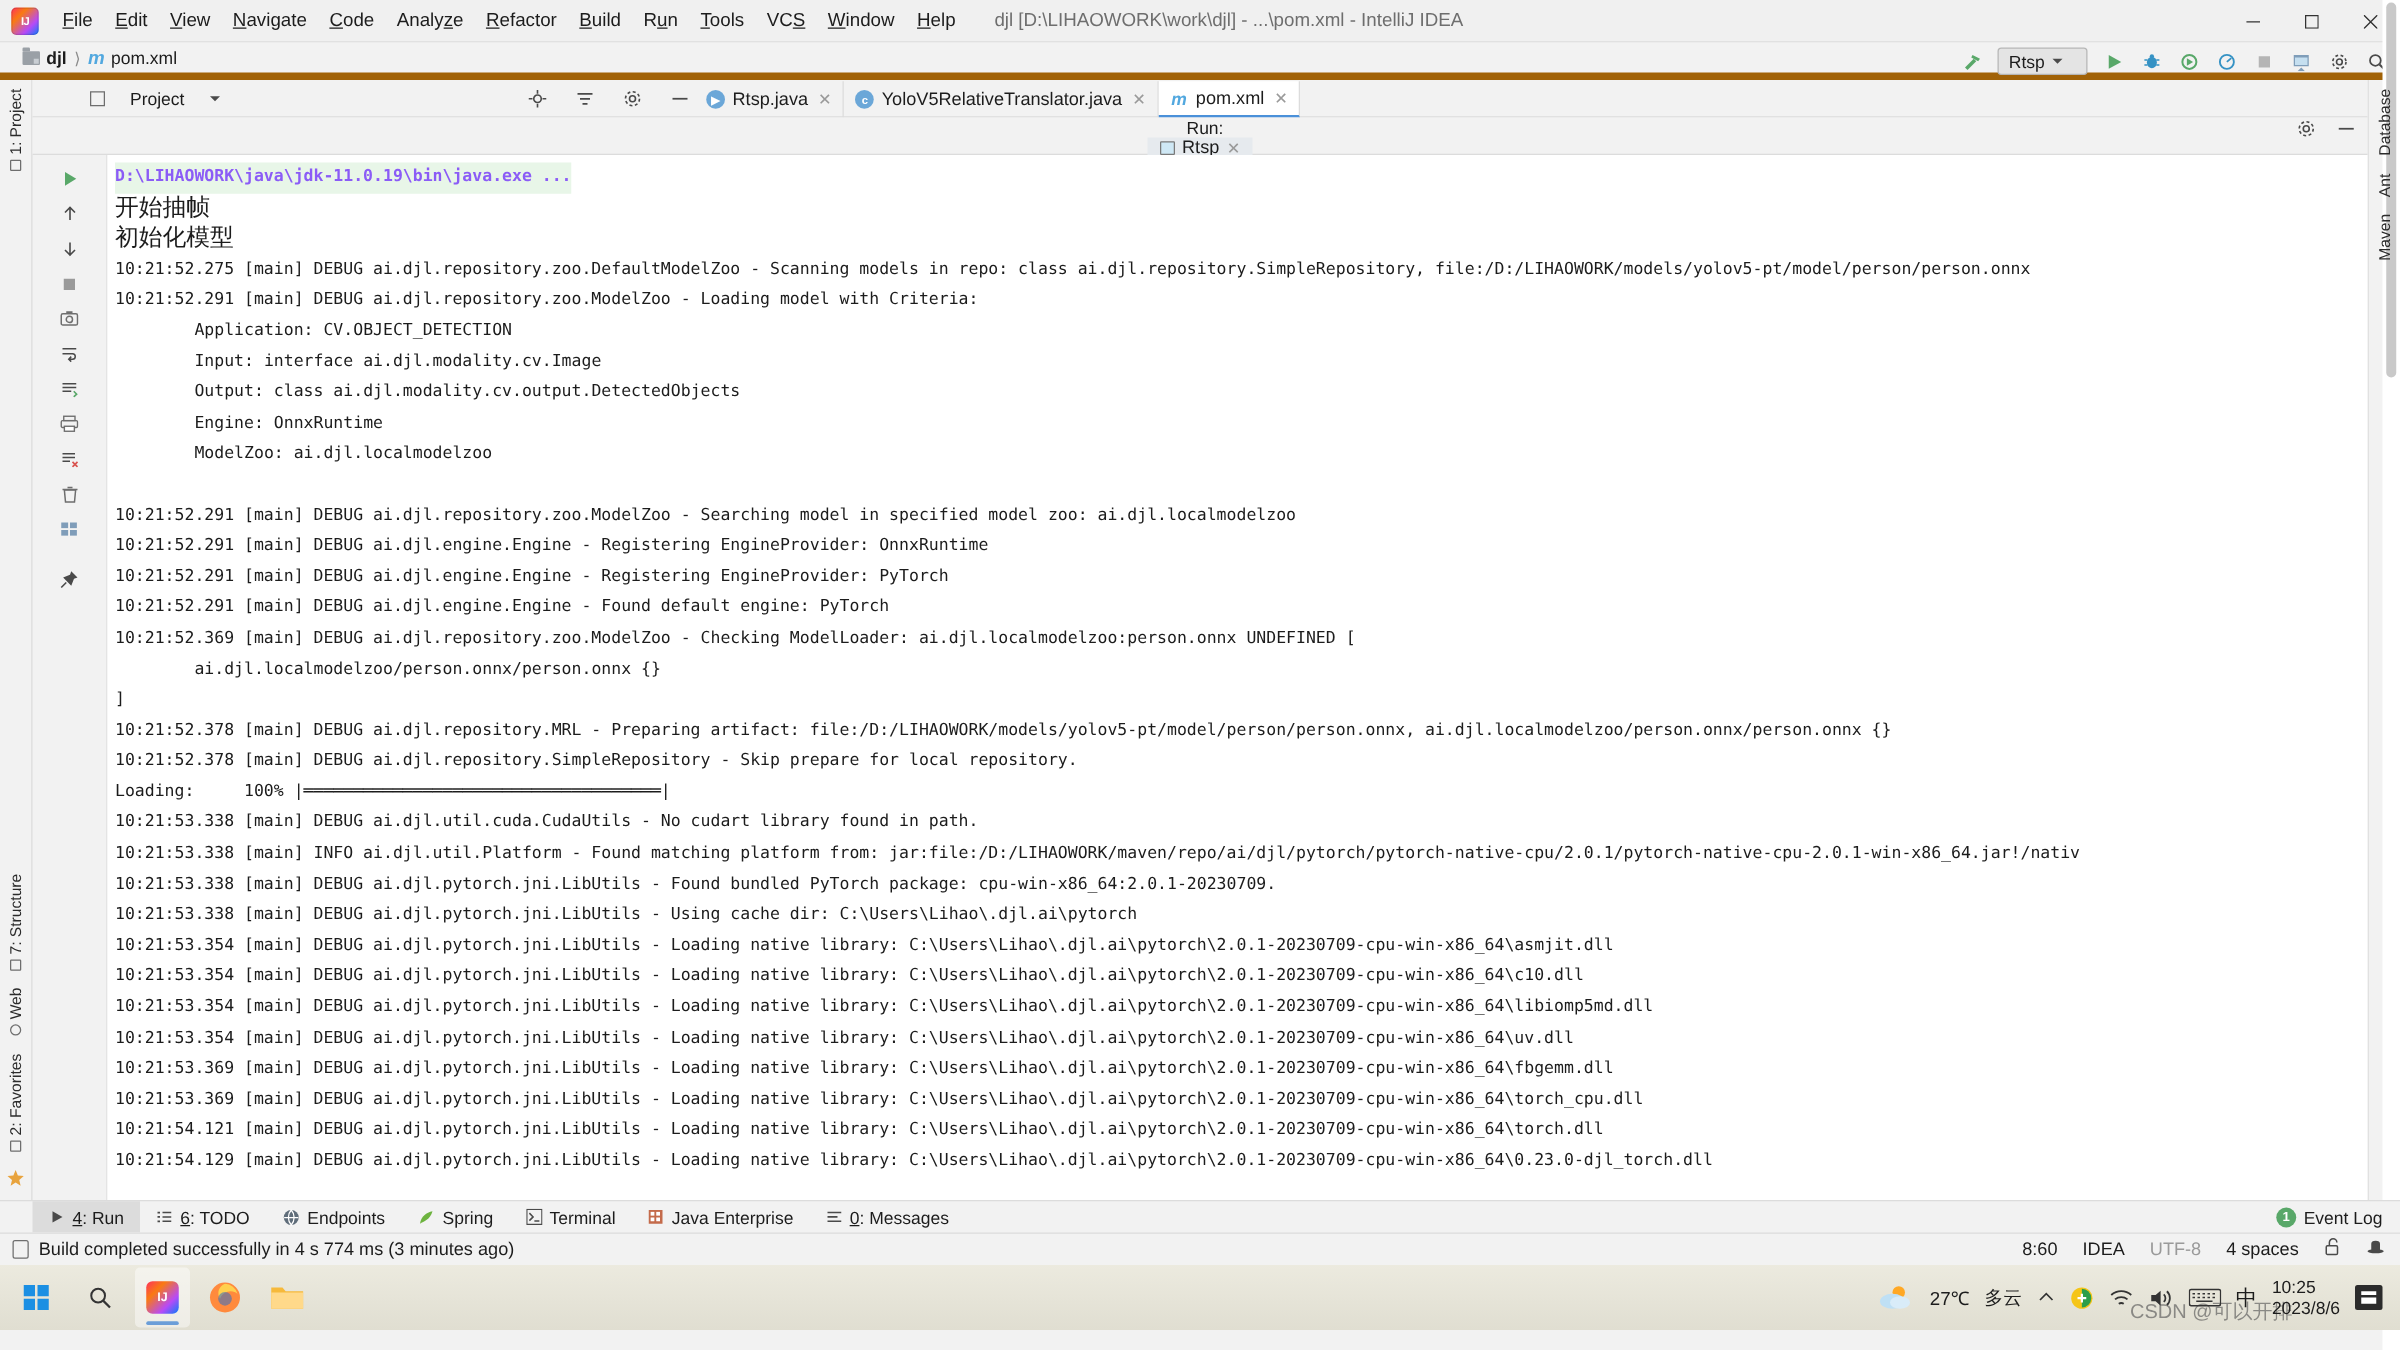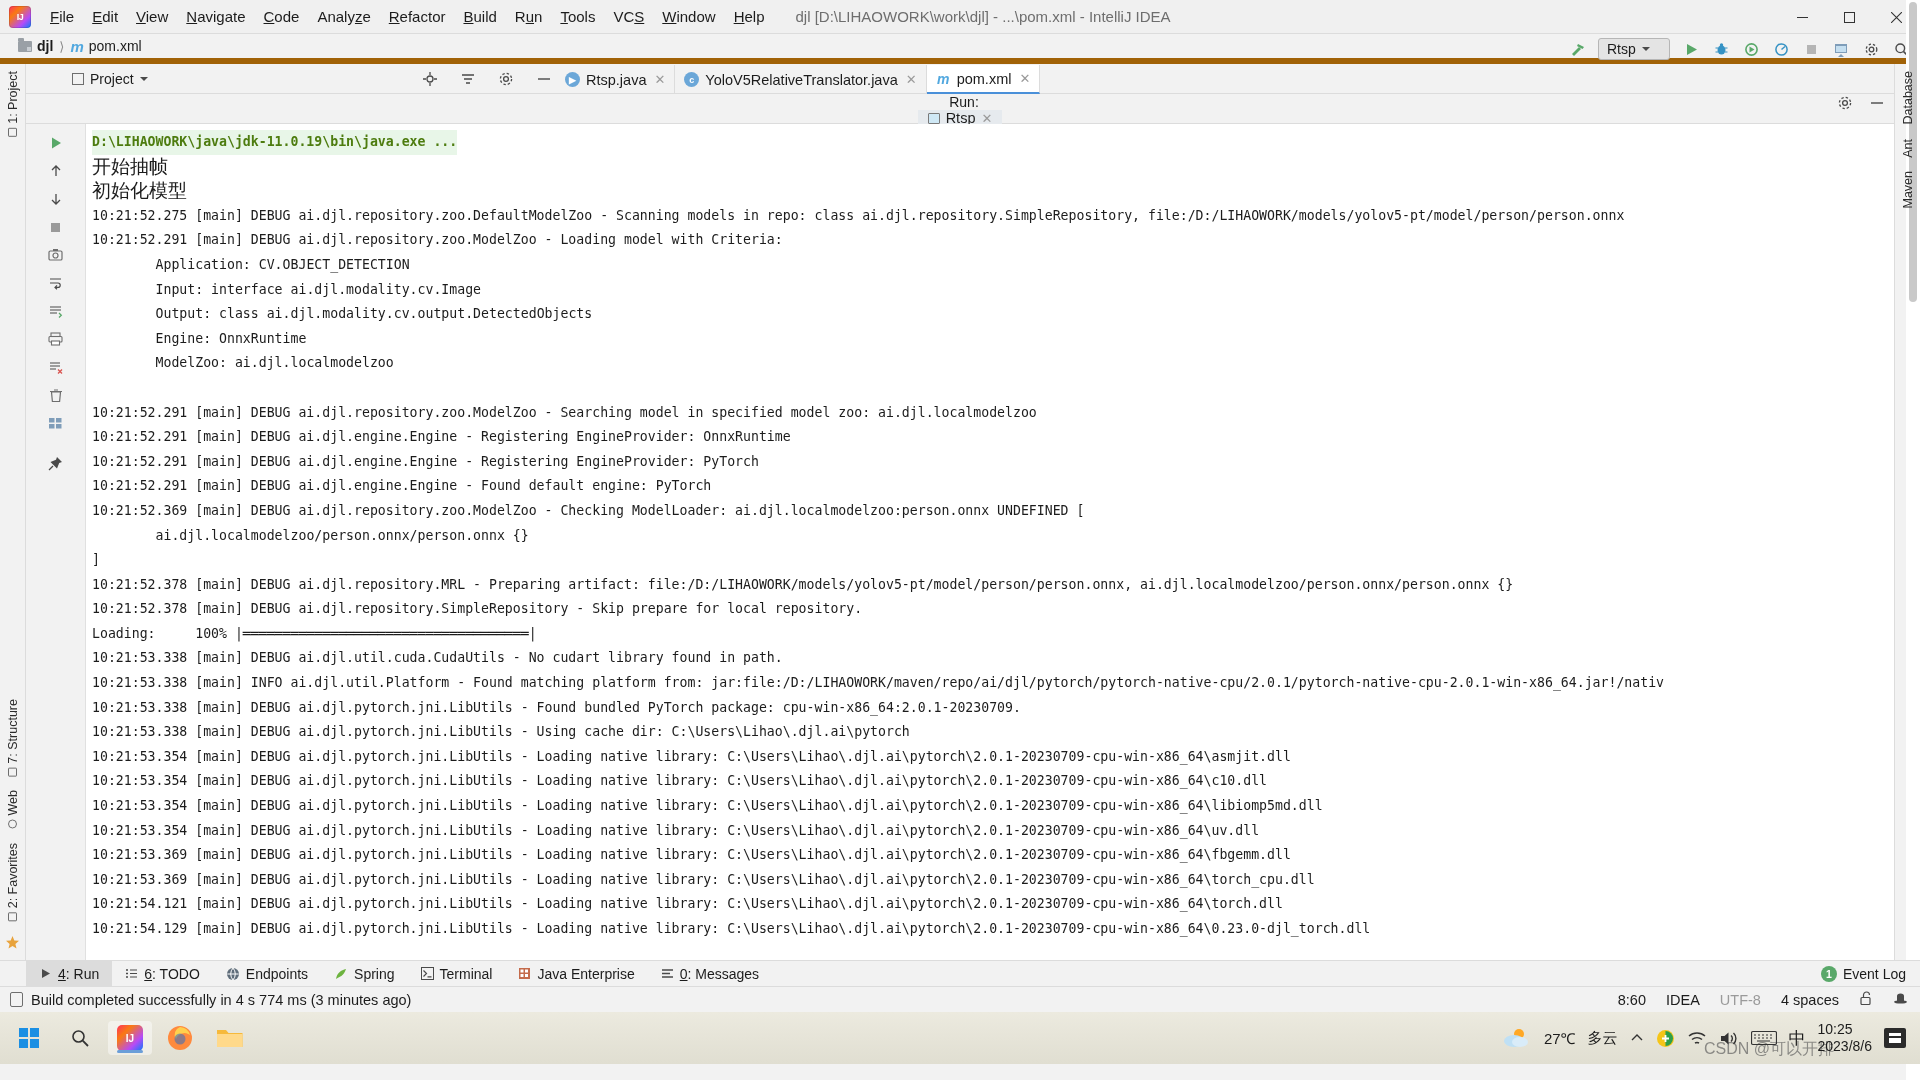--- a/index.html
+++ b/index.html
@@ -87,21 +87,21 @@
   .rail-ic { width:18px;height:18px;margin:5px 0; display:flex;align-items:center;justify-content:center;font-size:13px;color:#4a4a4a;}
 
   #rightrail { width:26px; background:#f2f2f2; border-left:1px solid #dcdcdc;
     display:flex; flex-direction:column; align-items:center; }
 
   #center { flex:1; display:flex; flex-direction:column; min-width:0; }
   #tool-header {
     display:flex; align-items:center; height:30px; border-bottom:1px solid #dcdcdc;
     background:#f2f2f2; padding-left:26px; gap:8px; font-size:14px; position:relative;
   }
-  .proj-label { display:flex; align-items:center; gap:6px;padding-left:20px; }
+  .proj-label { display:flex; align-items:center; gap:20px;padding-left:20px; }
   .th-ic { width:18px; height:18px; display:flex; align-items:center; justify-content:center; color:#4a4a4a; }
   .etab {
     display:flex; align-items:center; gap:6px; height:29px; padding:0 9px;
     font-size:14.5px; border-right:1px solid #dcdcdc; white-space:nowrap; color:#1c1c1c;
   }
   .etab.active { background:#fff; border-bottom:2px solid #4a90d9; }
   .etab .x { color:#9a9a9a; font-size:13px; margin-left:2px; }
   .tabicon { width:15px;height:15px;border-radius:50%;display:flex;align-items:center;justify-content:center;font-size:9px;color:#fff;font-weight:bold;}
   .ic-java{background:#6ba7d8;} .ic-javarun{background:#6ba7d8;}
   .ic-m{background:none;color:#52a8df;font-style:italic;font-weight:bold;font-size:14px;}
@@ -132,21 +132,21 @@
     color:#4a4a4a; font-size:14px;
   }
   .g-ic.green { color:#59a869; }
   #console {
     flex:1; overflow:hidden; position:relative; background:#fff;
     font-family:"DejaVu Sans Mono","Liberation Mono",monospace;
     font-size:13.2px; line-height:24.6px; padding:6px 0 0 6px; white-space:pre;
     color:#1c1c1c;
   }
   .ln { height:24.6px; }
-  .cmdline { background:#e8f6e8; display:inline-block; color:#4d7c0f; font-weight:bold; }
+  .cmdline { background:#e8f6e8; display:inline-block; color:#8b5cf6; font-weight:bold; }
   .cn { font-family:"Liberation Sans",sans-serif; font-size:19px; }
   #console-scroll {
     position:absolute; right:0; top:0; width:14px; height:100%; background:#fff;
   }
   #console-thumb { position:absolute; top:2px; left:3px; width:8px; height:300px; background:#c9c9c9; border-radius:4px; }
 
   
   #toolwin-bar {
     height:26px; background:#f2f2f2; border-top:1px solid #dcdcdc;
     display:flex; align-items:center; font-size:14px; position:relative; padding-left:26px;
@@ -168,21 +168,21 @@
   #status-right { position:absolute; right:12px; display:flex; align-items:center; gap:20px; color:#1c1c1c; }
   .dim { color:#9a9a9a; }
   .sb-doc { width:13px;height:15px;border:1.4px solid #6e6e6e;border-radius:2px; }
 
   
   #taskbar {
     height:52px; background:#e3e3d8; display:flex; align-items:center; position:relative;
     background-image:linear-gradient(#eceadf,#e0ded1);
   }
   .tb-left { display:flex; align-items:center; gap:6px; padding-left:6px; }
-  .tbapp { width:44px; height:34px; display:flex; align-items:center; justify-content:center; position:relative; border-radius:4px;text-align:right;}
+  .tbapp { width:44px; height:48px; display:flex; align-items:center; justify-content:center; position:relative; border-radius:4px;text-align:right;}
   .tbapp.active { background:rgba(255,255,255,.45); }
   .tbapp.active:after { content:""; position:absolute; bottom:2px; left:9px; right:9px; height:3px; background:#6b9ed8; border-radius:2px;}
   #tb-start { width:46px;height:44px;display:flex;align-items:center;justify-content:center;}
   .winlogo { display:grid; grid-template-columns:9px 9px; grid-template-rows:9px 9px; gap:2.5px; }
   .winlogo i { background:#1b8fe3; display:block; }
   #tb-search { width:44px;height:44px;display:flex;align-items:center;justify-content:center;}
   #tray { position:absolute; right:0; display:flex; align-items:center; gap:12px; padding-right:14px; font-size:15px; color:#1c1c1c;}
   #clock { text-align:left; line-height:17px; font-size:14px; }
   .tray-ic { display:flex; align-items:center; justify-content:center; }
   #watermark {

